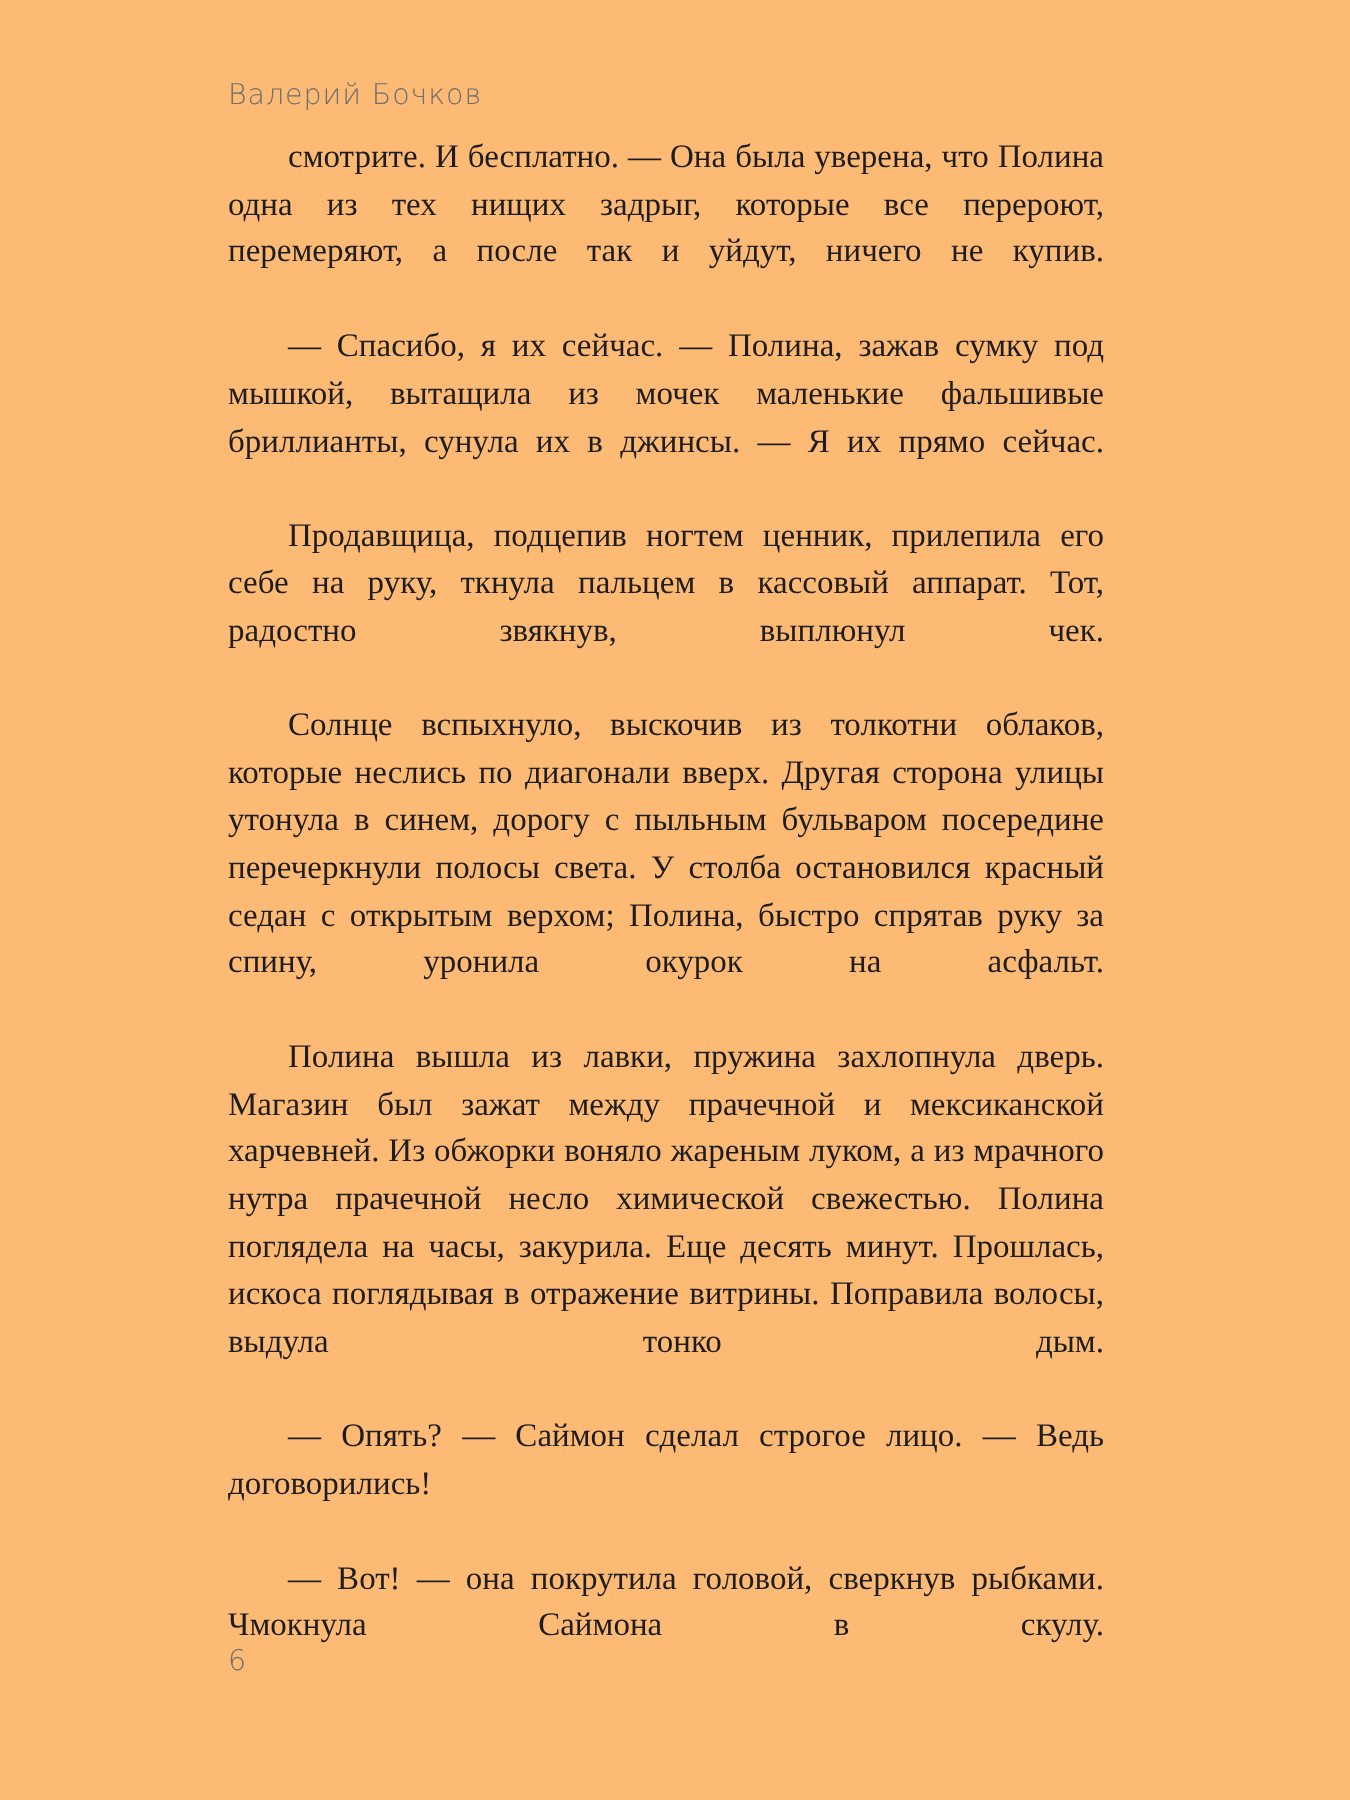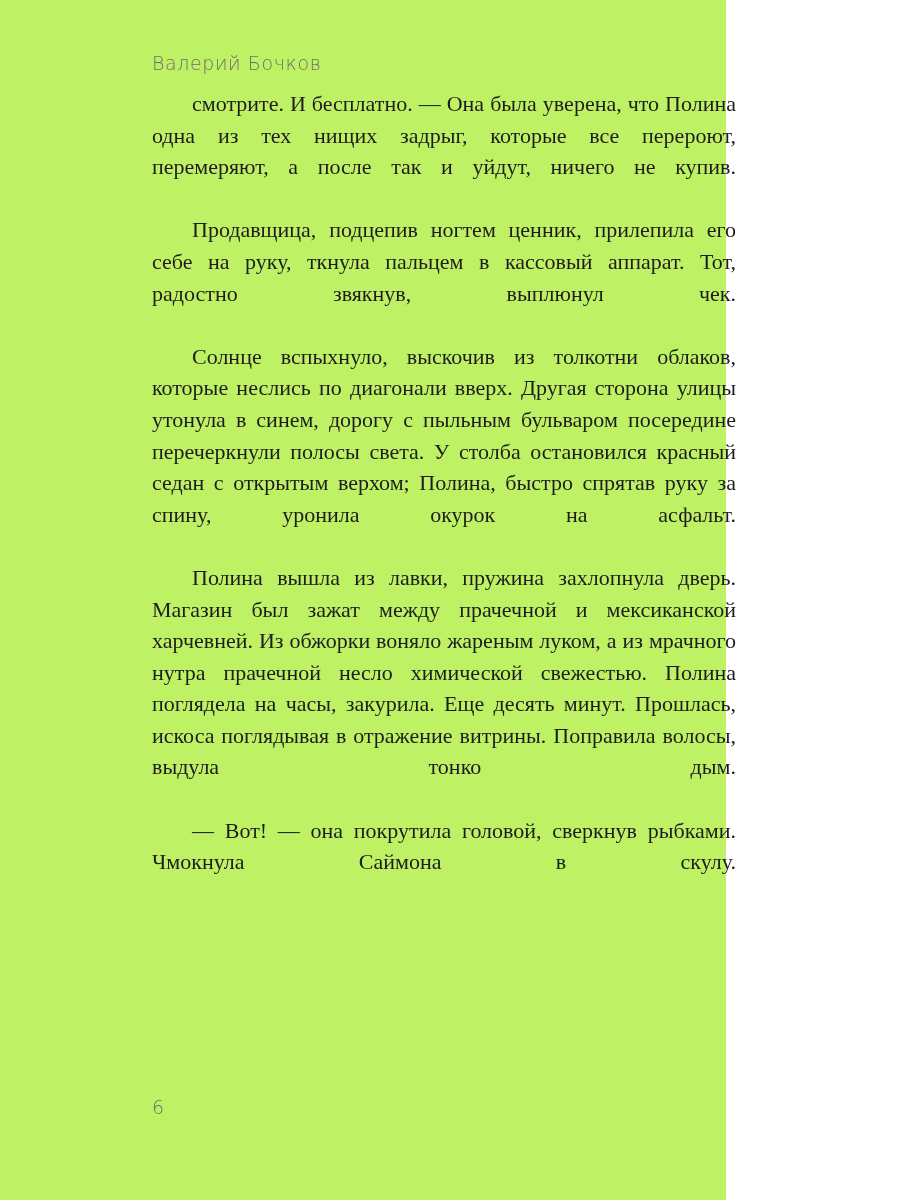--- a/index.html
+++ b/index.html
@@ -11,23 +11,23 @@
   body {
     width: 900px;
     height: 1200px;
     overflow: hidden;
     font-family: "Liberation Serif", "DejaVu Serif", serif;
     -webkit-font-smoothing: antialiased;
   }
 
   .page {
     position: relative;
-    width: 726px;
+    width: 900px;
     height: 1200px;
-    background: #bef264;
+    background: #fdba74;
   }
 
   
   .running-head {
     position: absolute;
     left: 152px;
     top: 52px;
     font-family: "DejaVu Sans", "Liberation Sans", sans-serif;
     font-weight: 300;
     font-size: 19px;
@@ -76,22 +76,24 @@
 </style>
 </head>
 <body>
 
 <div class="page">
 
   <div class="running-head">Валерий Бочков</div>
 
   <div class="text-column">
     <p class="para">смотрите. И бесплатно. — Она была уверена, что Полина одна из тех нищих задрыг, которые все перероют, перемеряют, а после так и уйдут, ничего не купив.</p>
+    <p class="para">— Спасибо, я их сейчас. — Полина, зажав сумку под мышкой, вытащила из мочек маленькие фальшивые бриллианты, сунула их в джинсы. — Я их прямо сейчас.</p>
     <p class="para">Продавщица, подцепив ногтем ценник, прилепила его себе на руку, ткнула пальцем в кассовый аппарат. Тот, радостно звякнув, выплюнул чек.</p>
     <p class="para">Солнце вспыхнуло, выскочив из толкотни облаков, которые неслись по диагонали вверх. Другая сторона улицы утонула в синем, дорогу с пыльным бульваром посередине перечеркнули полосы света. У столба остановился красный седан с открытым верхом; Полина, быстро спрятав руку за спину, уронила окурок на асфальт.</p>
     <p class="para">Полина вышла из лавки, пружина захлопнула дверь. Магазин был зажат между прачечной и мексиканской харчевней. Из обжорки воняло жареным луком, а из мрачного нутра прачечной несло химической свежестью. Полина поглядела на часы, закурила. Еще десять минут. Прошлась, искоса поглядывая в отражение витрины. Поправила волосы, выдула тонко дым.</p>
+    <p class="para">— Опять? — Саймон сделал строгое лицо. — Ведь договорились!</p>
     <p class="para">— Вот! — она покрутила головой, сверкнув рыбками. Чмокнула Саймона в скулу.</p>
 
   </div>
 
   <div class="folio">6</div>
 
 </div>
 
 </body></html>

